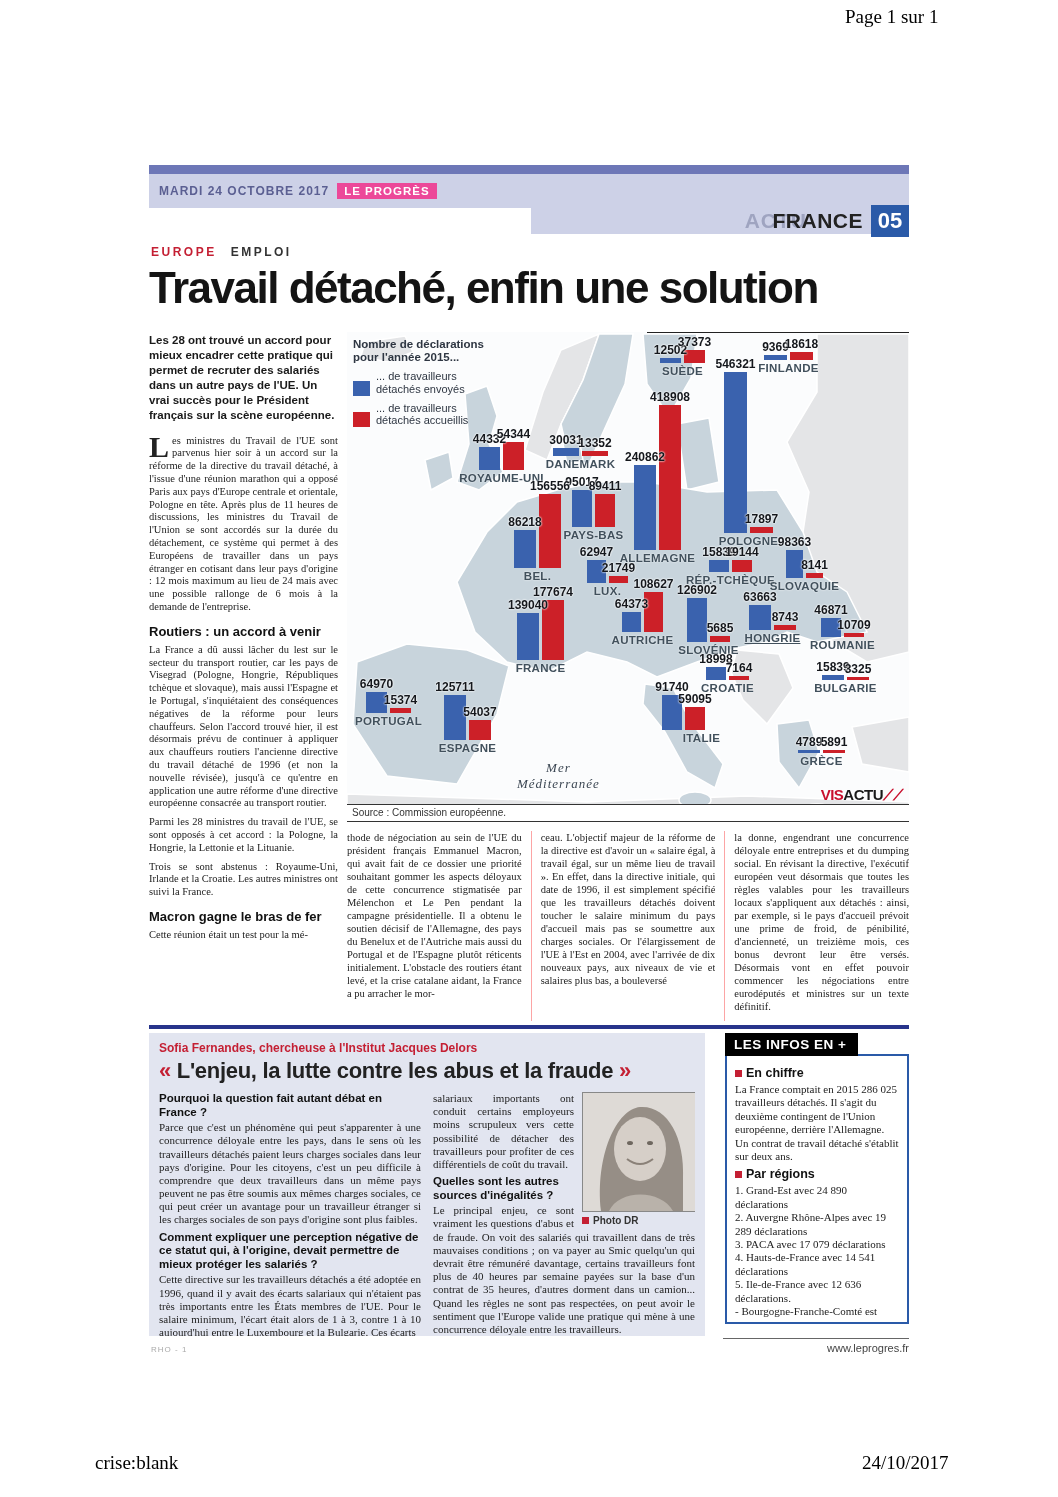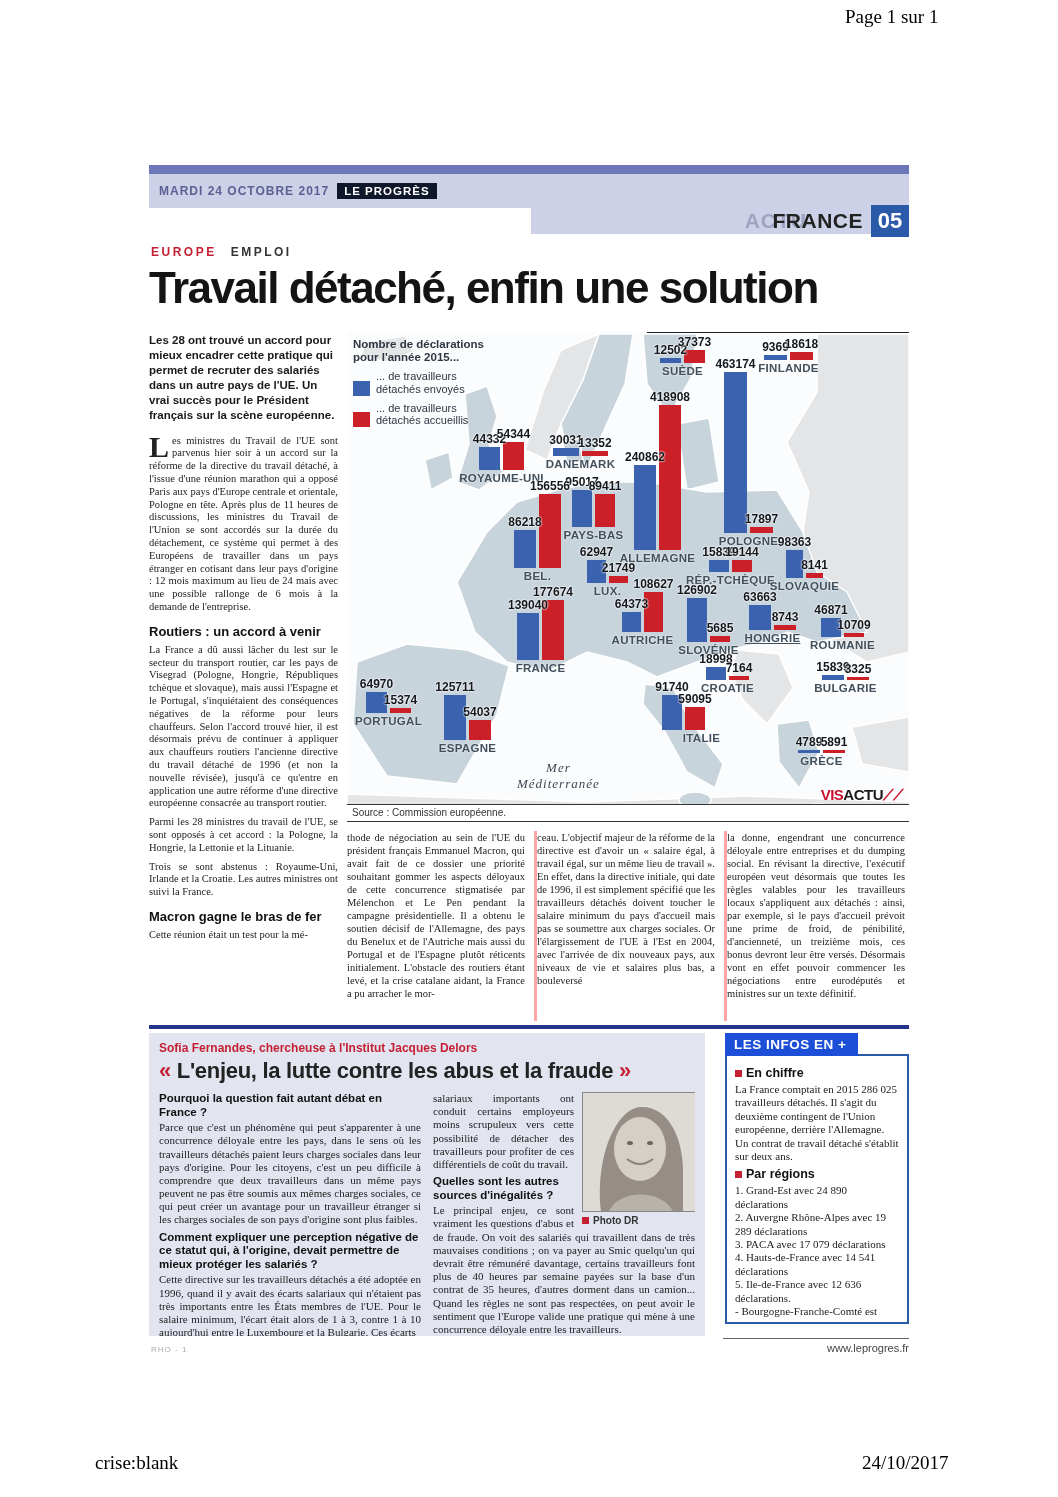--- a/index.html
+++ b/index.html
@@ -10,21 +10,21 @@
   .print-head{position:absolute;left:845px;top:6px;font-family:"Liberation Serif",serif;font-size:19px;color:#000;}
   .print-foot-left{position:absolute;left:95px;top:1452px;font-family:"Liberation Serif",serif;font-size:19px;color:#000;}
   .print-foot-right{position:absolute;left:862px;top:1452px;font-family:"Liberation Serif",serif;font-size:19px;color:#000;}
 
   
   .paper{position:absolute;left:149px;top:165px;width:760px;height:1195px;background:#fff;}
 
   .bar1{position:absolute;left:0;top:0;width:760px;height:9px;background:#6d77b7;}
   .bar2{position:absolute;left:0;top:9px;width:760px;height:34px;background:#cdd1e7;display:flex;align-items:center;}
   .mh-date{margin-left:10px;font-size:12px;font-weight:bold;letter-spacing:1px;color:#5b5f92;}
-  .mh-brand{margin-left:8px;background:#0f172a;color:#fff;font-size:11.5px;font-weight:bold;letter-spacing:1px;padding:2px 7px;}
+  .mh-brand{margin-left:8px;background:#ec4899;color:#fff;font-size:11.5px;font-weight:bold;letter-spacing:1px;padding:2px 7px;}
   .right-strip{position:absolute;left:382px;top:43px;width:378px;height:26px;background:#cdd1e7;}
   .sec-light{position:absolute;right:102px;top:43px;font-size:21px;font-weight:bold;letter-spacing:1px;color:#9fa4c0;line-height:26px;}
   .sec-bold{position:absolute;right:46px;top:43px;font-size:21px;font-weight:bold;letter-spacing:.5px;color:#222;line-height:26px;}
   .pagenum{position:absolute;right:0;top:40px;width:38px;height:32px;background:#2a5aa8;color:#fff;
            font-size:22px;font-weight:bold;text-align:center;line-height:32px;}
 
   .kicker{position:absolute;left:2px;top:80px;font-size:12px;font-weight:bold;letter-spacing:2.5px;}
   .kicker .k1{color:#c41f33;}
   .kicker .k2{color:#333;margin-left:14px;}
   .headline{position:absolute;left:0;top:98px;width:760px;font-size:44px;font-weight:900;letter-spacing:-1.5px;color:#141414;white-space:nowrap;}
@@ -56,42 +56,42 @@
               background:#fff;font-size:10px;color:#333;line-height:15px;padding-left:5px;z-index:6;}
   .visactu{position:absolute;right:6px;bottom:18px;z-index:6;font-size:15px;font-weight:900;letter-spacing:-.5px;}
   .visactu .v-red{color:#c8102e;text-align:center;}
   .visactu .v-blk{color:#1a1a1a;}
   .visactu .v-slash{color:#c8102e;font-weight:900;}
 
   
   .midcols{position:absolute;left:198px;top:666px;width:562px;height:190px;display:flex;}
   .mcol{width:178px;height:190px;overflow:hidden;font-family:"Liberation Serif",serif;font-size:10.5px;line-height:1.24;
         text-align:justify;color:#222;}
-  .mcol + .mcol{border-left:3px solid #fca5a5;margin-left:9px;}
+  .mcol + .mcol{border-left:1px solid #fca5a5;padding-left:9px;margin-left:9px;}
 
   .divider{position:absolute;left:0;top:860px;width:760px;height:4px;background:#27348b;}
 
   
   .interview{position:absolute;left:0;top:868px;width:556px;height:303px;background:#e2e5f0;padding:8px 10px;box-sizing:border-box;overflow:hidden;}
   .iv-kicker{font-size:12px;font-weight:bold;color:#c41f33;margin-bottom:3px;}
   .iv-title{font-size:22px;font-weight:800;color:#222;letter-spacing:-.3px;margin-bottom:8px;}
   .iv-title .q{color:#c41f33;}
   .iv-cols{display:flex;}
   .iv-col{width:262px;overflow:hidden;}
   .iv-col + .iv-col{margin-left:12px;}
   .iv-q{font-size:11.5px;font-weight:bold;line-height:1.18;margin:0 0 2px 0;color:#111;}
   .iv-a{font-family:"Liberation Serif",serif;font-size:11px;line-height:1.2;text-align:justify;margin:0 0 4px 0;color:#222;}
   .iv-photo{float:right;width:113px;margin:0 0 4px 8px;}
   .iv-photo svg{display:block;border:1px solid #888;}
   .iv-caption{font-size:10px;font-weight:bold;color:#333;margin-top:3px;}
   .redsq{display:inline-block;width:7px;height:7px;background:#c41f33;margin-right:4px;}
 
   
   .sidebar{position:absolute;left:576px;top:868px;width:184px;}
-  .sb-head{display:inline-block;background:#1d4ed8;color:#fff;font-size:13.5px;font-weight:bold;letter-spacing:.5px;
+  .sb-head{display:inline-block;background:#000000;color:#fff;font-size:13.5px;font-weight:bold;letter-spacing:.5px;
            padding:4px 12px 4px 9px;position:relative;z-index:2;}
   .sb-box{border:2px solid #2a5aa8;background:#fff;margin-top:-2px;padding:8px 8px 6px 8px;height:252px;overflow:hidden;}
   .sb-title{font-size:12.5px;font-weight:bold;color:#111;margin:2px 0 3px 0;}
   .sb-text{font-family:"Liberation Serif",serif;font-size:11px;line-height:1.22;color:#222;margin:0 0 4px 0;}
   .sb-region{font-family:"Liberation Serif",serif;font-size:11px;line-height:1.22;color:#222;margin:0;}
 
   
   .ed-code{position:absolute;left:2px;top:1180px;font-size:8px;color:#aaa;letter-spacing:1px;}
   .site-rule{position:absolute;right:0;top:1173px;width:186px;border-top:1px solid #666;}
   .site-text{position:absolute;right:0;top:1177px;font-size:11px;color:#444;}
@@ -217,21 +217,21 @@
           <div class="val" style="left: 428.5px; top: 8px;">9369</div>
           <div class="val" style="left: 454.5px; top: 5px;">18618</div>
           <div class="cname" style="left: 441.5px; top: 30px;">FINLANDE</div>
           <div class="bar" style="left: 287px; top: 133px; width: 22px; height: 85px; background: rgb(58, 98, 174);"></div>
           <div class="bar" style="left: 312px; top: 73px; width: 22px; height: 145px; background: rgb(204, 32, 40);"></div>
           <div class="val" style="left: 298px; top: 118px;">240862</div>
           <div class="val" style="left: 323px; top: 58px;">418908</div>
           <div class="cname" style="left: 310.5px; top: 220px;">ALLEMAGNE</div>
           <div class="bar" style="left: 377px; top: 40px; width: 23px; height: 161px; background: rgb(58, 98, 174);"></div>
           <div class="bar" style="left: 403px; top: 195px; width: 23px; height: 6px; background: rgb(204, 32, 40);"></div>
-          <div class="val" style="left: 388.5px; top: 25px;">463174</div>
+          <div class="val" style="left: 388.5px; top: 25px;">546321</div>
           <div class="val" style="left: 414.5px; top: 180px;">17897</div>
           <div class="cname" style="left: 401.5px; top: 203px;">POLOGNE</div>
           <div class="bar" style="left: 362px; top: 228px; width: 20px; height: 12px; background: rgb(58, 98, 174);"></div>
           <div class="bar" style="left: 385px; top: 228px; width: 20px; height: 12px; background: rgb(204, 32, 40);"></div>
           <div class="val" style="left: 372px; top: 213px;">15839</div>
           <div class="val" style="left: 395px; top: 213px;">19144</div>
           <div class="cname" style="left: 383.5px; top: 242px;">RÉP.-TCHÈQUE</div>
           <div class="bar" style="left: 439px; top: 218px; width: 17px; height: 28px; background: rgb(58, 98, 174);"></div>
           <div class="bar" style="left: 459px; top: 241px; width: 17px; height: 5px; background: rgb(204, 32, 40);"></div>
           <div class="val" style="left: 447.5px; top: 203px;">98363</div>

